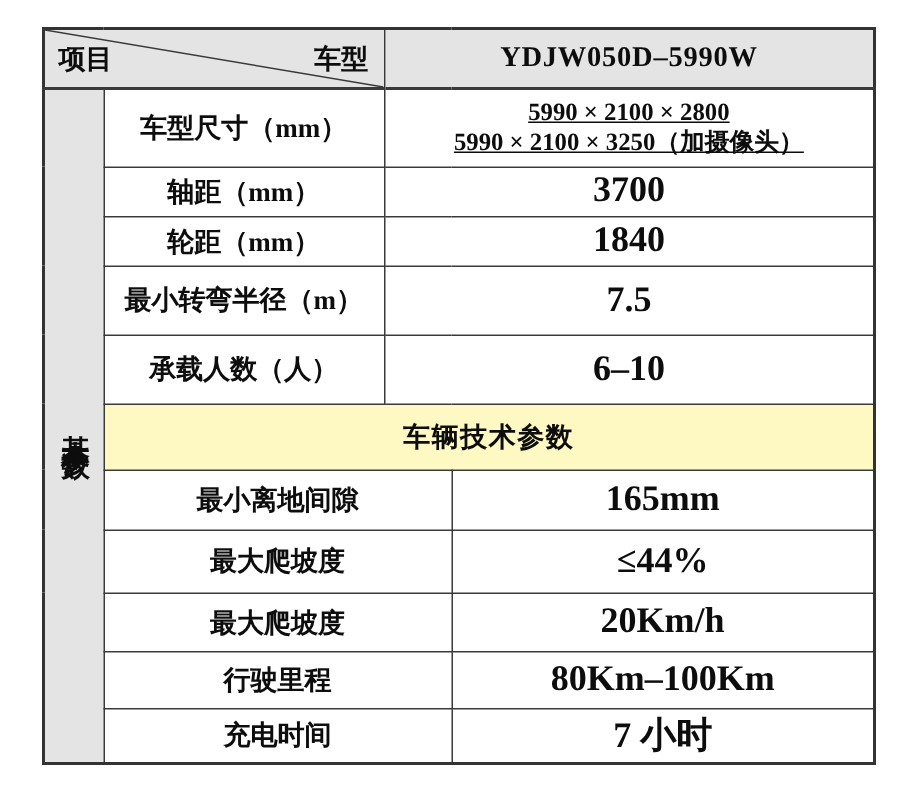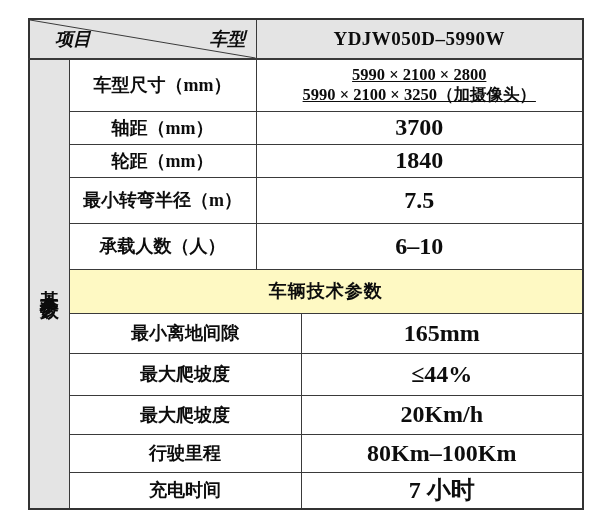--- a/index.html
+++ b/index.html
@@ -45,23 +45,22 @@
   .diag-cell {
     position: relative;
     padding: 0;
   }
   .diag-inner {
     position: absolute;
     inset: 0;
     display: flex;
     justify-content: space-between;
     align-items: center;
-    padding: 0 10px 0 25px;
+    padding: 0 10px 0 9px;
     font-size: 18px;
-    font-style: italic;
   }
   .diag-svg {
     position: absolute;
     inset: 0;
     width: 100%;
     height: 100%;
     display: block;
   }
   .side-cell { background: #e4e4e4; }
   .vertical-label {

